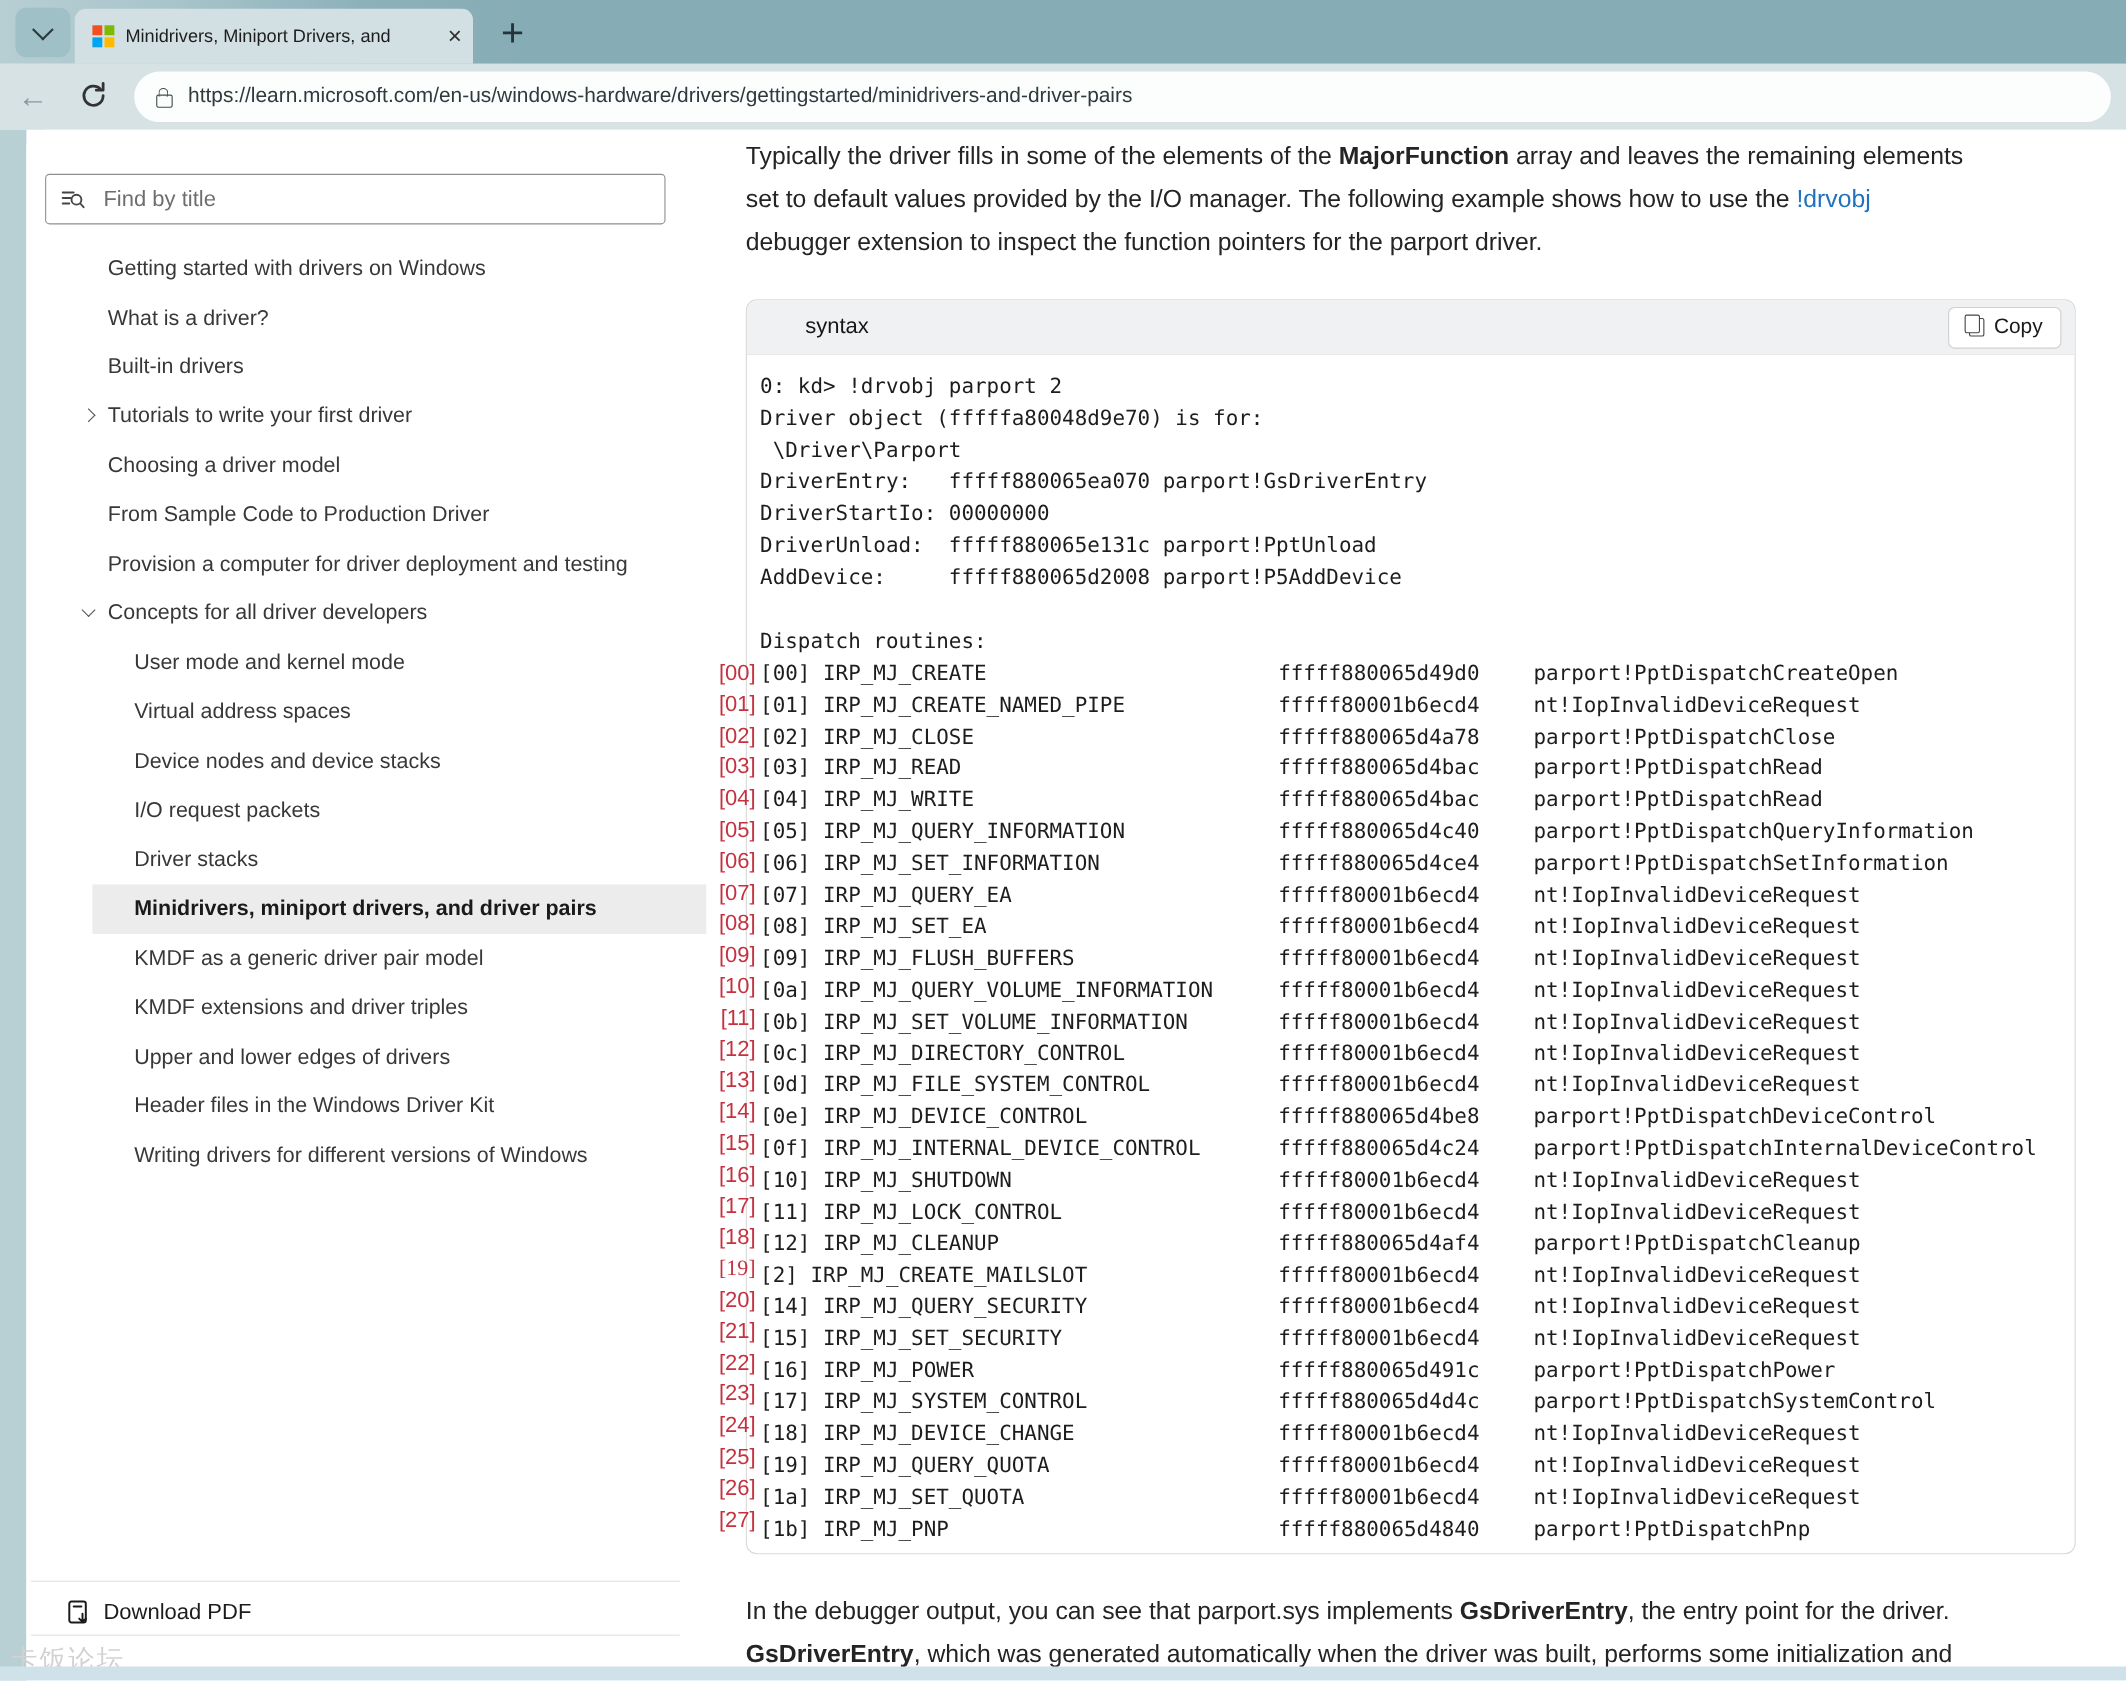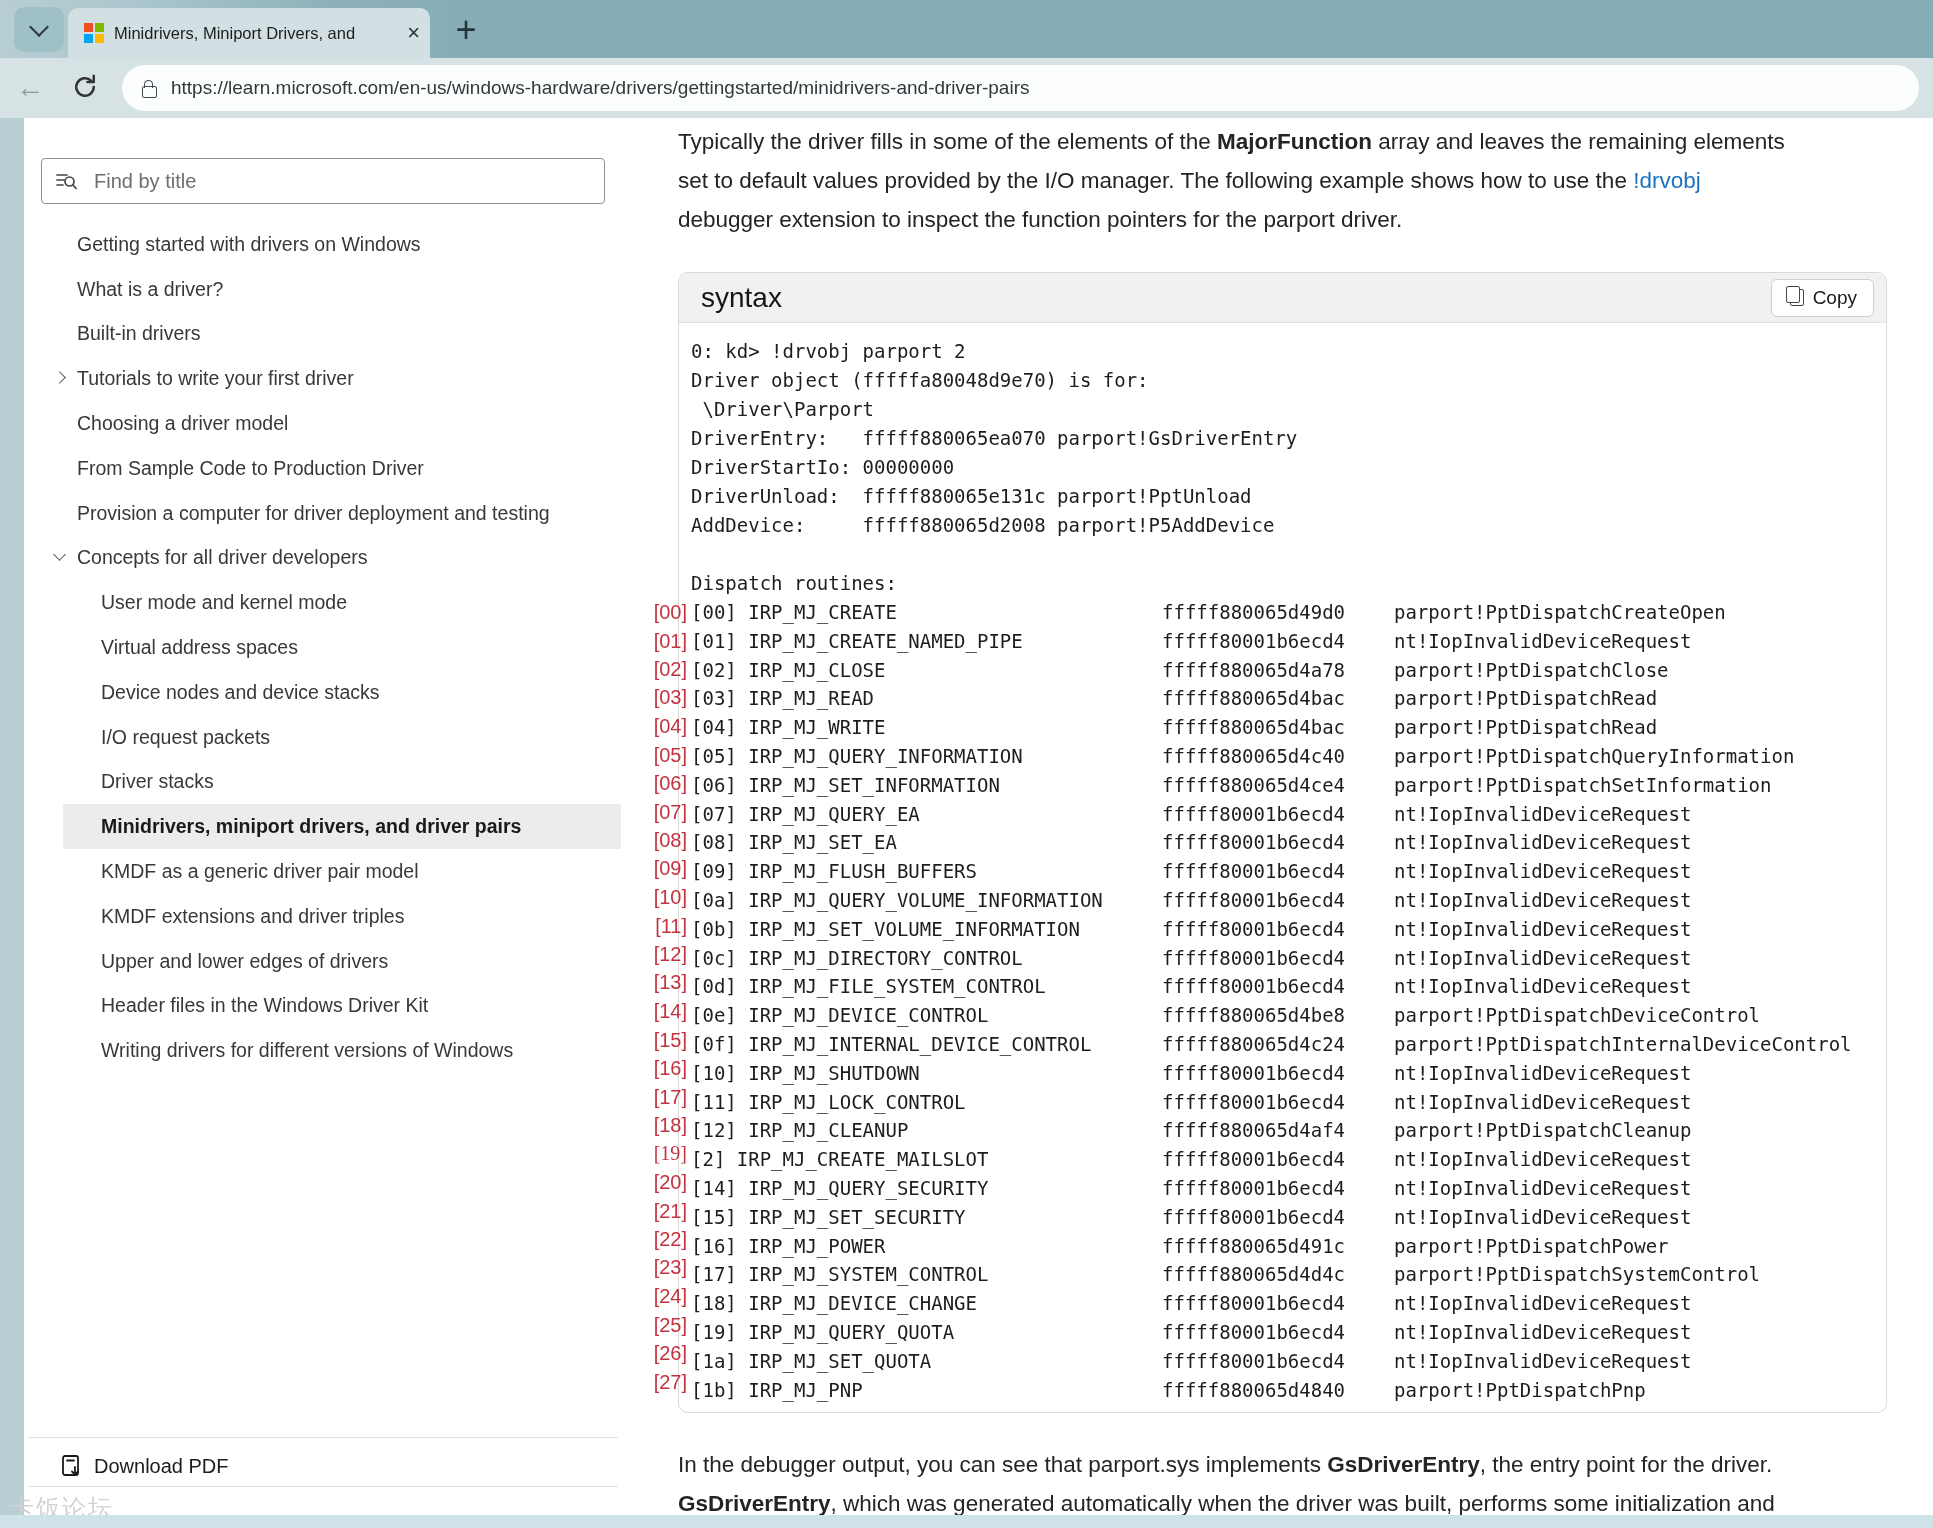--- a/index.html
+++ b/index.html
@@ -35,21 +35,21 @@
   .left-strip{position:absolute;left:0;top:118px;width:24px;bottom:0;background:#b8cfd4;}
   .page{position:absolute;left:24px;top:118px;right:0;bottom:0;background:#ffffff;border-top-left-radius:16px;}
 
   
   .sidebar{position:absolute;left:0;top:0;width:630px;height:100%;}
   .searchbox{position:absolute;left:17px;top:40px;width:564px;height:46px;border:1px solid #8f8f8f;border-radius:4px;
     background:#fff;display:flex;align-items:center;box-sizing:border-box;padding:0 12px;}
   .searchbox input{border:none;outline:none;font-size:20px;color:#333;flex:1;font-family:"Liberation Sans",sans-serif;background:transparent;}
   .searchbox input::placeholder{color:#6e6e6e;opacity:1;}
   .search-ic{margin-right:14px;flex:none;}
-  .nav{position:absolute;left:11px;top:104px;width:630px;}
+  .nav{position:absolute;left:0;top:104px;width:630px;padding-left:32px;}
   .nav-item{position:relative;margin-left:28px;width:558px;height:44.8px;display:flex;align-items:center;
     font-size:19.5px;color:#383838;cursor:pointer;box-sizing:border-box;}
   .nav-item.l1{padding-left:14px;}
   .nav-item.l2{padding-left:38px;}
   .nav-item.sel{background:#ececec;font-weight:bold;color:#1a1a1a;}
   .nav-chev{position:absolute;left:-8px;top:17px;width:8px;height:8px;border-right:1.8px solid #565656;border-bottom:1.8px solid #565656;}
   .nav-chev.closed{transform:rotate(-45deg);}
   .nav-chev.open{transform:rotate(45deg);top:14px;}
   .pdf-divider{position:absolute;left:4px;width:590px;height:1px;background:#e2e2e2;}
   .pdf-row{position:absolute;left:36px;top:1448px;height:36px;display:flex;align-items:center;cursor:pointer;}
@@ -59,21 +59,21 @@
   .main{position:absolute;left:654px;top:0;width:1212px;}
   .para{position:absolute;left:0;width:1212px;font-size:22.5px;line-height:39px;color:#242424;}
   .para .b{font-weight:bold;}
   .para .lnk{color:#1f72c0;cursor:pointer;}
   .line{white-space:nowrap;}
 
   
   .codeblock{position:absolute;left:0;top:154px;width:1209px;border:1px solid #d9d9d9;border-radius:10px;background:#fff;box-sizing:border-box;}
   .cb-head{height:50px;background:#f0f1f2;border-bottom:1px solid #e2e2e2;border-radius:10px 10px 0 0;
     display:flex;align-items:center;padding:0 12px 0 22px;box-sizing:border-box;}
-  .cb-title{font-size:28px;color:#161616;flex:1;}
+  .cb-title{font-size:20px;color:#161616;flex:1;margin-left:31px;}
   .copy-btn{display:flex;align-items:center;gap:9px;background:#ffffff;border:1px solid #cfcfcf;border-radius:6px;
     height:36px;padding:0 16px;font-size:19px;color:#1b1b1b;cursor:pointer;}
   .copy-ic{position:relative;width:12px;height:15px;border:1.6px solid #454545;border-radius:2px;margin-left:2px;}
   .copy-ic:before{content:"";position:absolute;left:-5px;top:-4px;width:12px;height:15px;border:1.6px solid #454545;border-radius:2px;background:#fff;}
   .cb-body{padding:14px 10px 8px 12px;font-family:"DejaVu Sans Mono",monospace;font-size:19px;color:#1d1d1d;}
   .cb-body pre{margin:0;font-family:inherit;font-size:inherit;line-height:29px;}
   .rows{position:relative;}
   .drow{position:relative;display:grid;grid-template-columns:471px 232px auto;line-height:28.8px;white-space:nowrap;}
   .anno{position:absolute;left:-46px;width:42px;text-align:right;color:#c5323f;
     font-family:"Liberation Sans",sans-serif;font-size:20px;line-height:28.8px;}

